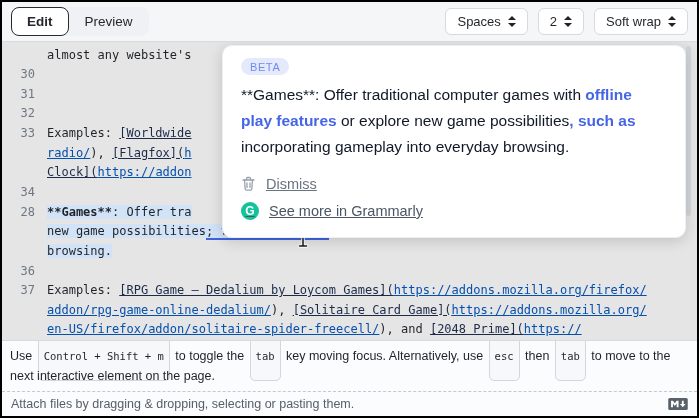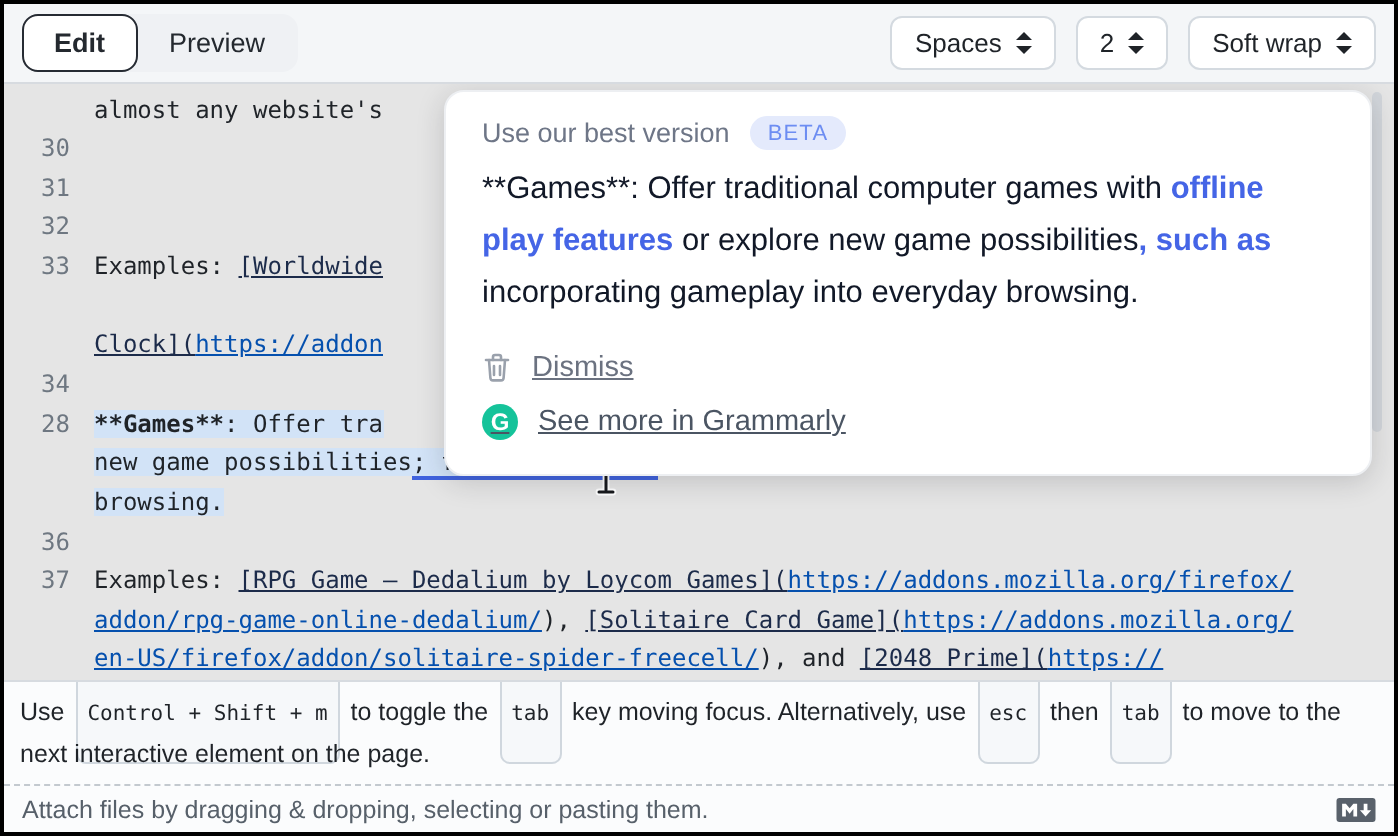--- a/index.html
+++ b/index.html
@@ -84,21 +84,21 @@
       </div>
   </div>
 
   <div class="editor">
     <div class="rows" id="rows">
         <div class="row"><span class="gutter"></span><span class="code"><span class="wrap"><span class="s-p">almost any website's</span></span></span></div>
         <div class="row"><span class="gutter">30</span><span class="code"><span class="wrap"></span></span></div>
         <div class="row"><span class="gutter">31</span></div>
         <div class="row"><span class="gutter">32</span><span class="code"><span class="wrap"></span></span></div>
         <div class="row"><span class="gutter">33</span><span class="code"><span class="wrap"><span class="s-p">Examples: </span><span class="s-l">[Worldwide</span></span></span></div>
-        <div class="row"><span class="gutter"></span></div>
+        <div class="row"><span class="gutter"></span><span class="code"><span class="wrap"><span class="s-u">radio/</span><span class="s-p">), </span><span class="s-l">[Flagfox](</span><span class="s-u">h</span></span></span></div>
         <div class="row"><span class="gutter"></span><span class="code"><span class="wrap"><span class="s-l">Clock](</span><span class="s-u">https://addon</span></span></span></div>
         <div class="row"><span class="gutter">34</span><span class="code"><span class="wrap"></span></span></div>
         <div class="row hl"><span class="gutter">28</span><span class="code"><span class="wrap"><span class="s-b">**Games**</span><span class="s-p">: Offer tra</span></span></span></div>
         <div class="row hl"><span class="gutter"></span><span class="code"><span class="wrap"><span class="s-p">new game possibilities</span><span class="s-g">; for example, by</span><span class="s-p"> incorporating gameplay into everyday</span></span></span></div>
         <div class="row hl"><span class="gutter"></span><span class="code"><span class="wrap"><span class="s-p">browsing.</span></span></span></div>
         <div class="row"><span class="gutter">36</span><span class="code"><span class="wrap"></span></span></div>
         <div class="row"><span class="gutter">37</span><span class="code"><span class="wrap"><span class="s-p">Examples: </span><span class="s-l">[RPG Game – Dedalium by Loycom Games](</span><span class="s-u">https://addons.mozilla.org/firefox/</span></span></span></div>
         <div class="row"><span class="gutter"></span><span class="code"><span class="wrap"><span class="s-u">addon/rpg-game-online-dedalium/</span><span class="s-p">), </span><span class="s-l">[Solitaire Card Game](</span><span class="s-u">https://addons.mozilla.org/</span></span></span></div>
         <div class="row"><span class="gutter"></span><span class="code"><span class="wrap"><span class="s-u">en-US/firefox/addon/solitaire-spider-freecell/</span><span class="s-p">), and </span><span class="s-l">[2048 Prime](</span><span class="s-u">https://</span></span></span></div>
       </div>
@@ -111,21 +111,20 @@
           <path d="M2.5 2 H5 M7 2 H9.5 M6 2 V16 M2.5 16 H5 M7 16 H9.5"></path>
         </g>
         <g stroke="#16181c" stroke-width="1.5" fill="none" stroke-linecap="round">
           <path d="M2.5 2 H5 M7 2 H9.5 M6 2 V16 M2.5 16 H5 M7 16 H9.5"></path>
         </g>
       </svg>
     </div>
 
     <div class="popup">
       <div class="popup-head">
-        <span class="label">Use our best version</span>
         <span class="beta">BETA</span>
       </div>
       <div class="popup-body" id="suggestion-text"><span>**Games**: Offer traditional computer games with </span><span class="blue">offline play features</span><span> or explore new game possibilities</span><span class="blue">, such as</span><span> incorporating gameplay into everyday browsing.</span></div>
       <button class="popup-action">
         <span style="display:inline-flex;">
           <svg width="15" height="16" viewBox="0 0 15 16" fill="none" stroke="#9aa1ac" stroke-width="1.3" stroke-linecap="round">
             <path d="M2 4 H13"></path>
               <path d="M5.5 4 V2.5 a1 1 0 0 1 1-1 h2 a1 1 0 0 1 1 1 V4"></path>
             <path d="M3.5 4 l0.7 9 a1.3 1.3 0 0 0 1.3 1.2 h4 a1.3 1.3 0 0 0 1.3-1.2 L11.5 4"></path>
             <path d="M6 7 v4.5 M9 7 v4.5"></path>

